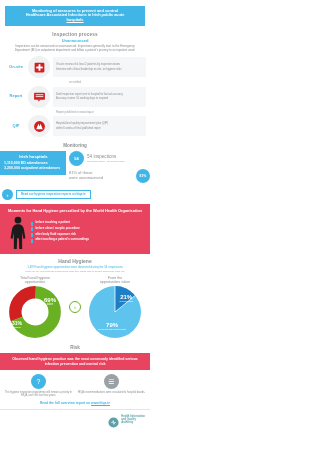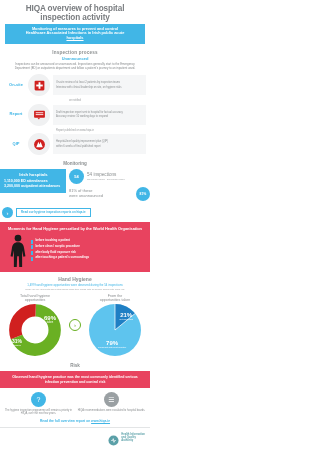--- a/index.html
+++ b/index.html
@@ -190,21 +190,20 @@
   .logo { display:flex; align-items:center; }
   .logo-mark { width:11px; height:11px; margin-right:2px; flex:none; }
   .logo-txt { font-size:2.7px; line-height:3.1px; color:#5ba0a8; font-weight:bold; }
 </style>
 </head>
 <body>
 
 <div class="page">
 
   <div class="header">
-    <div class="title">HIQA overview of hospital inspection activity</div>
     <div class="subtitle-bar">
       <div class="subtitle">
         <span>Monitoring of measures to prevent and control</span><br>
         <span>Healthcare Associated Infections in Irish public acute</span><br>
         <span class="u">hospitals</span>
       </div>
     </div>
   </div>
 
   <div class="sec-head">Inspection process</div>

